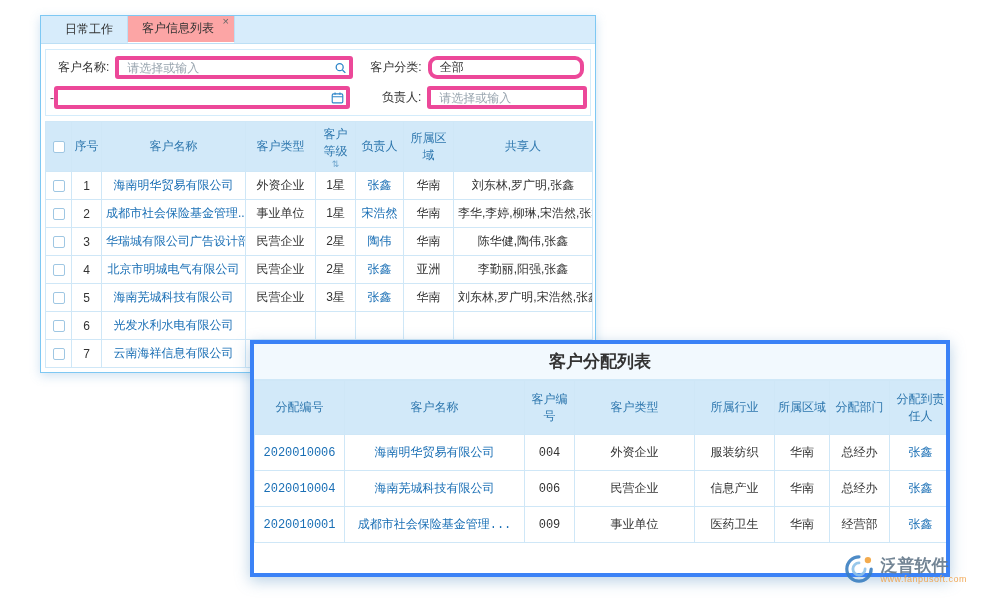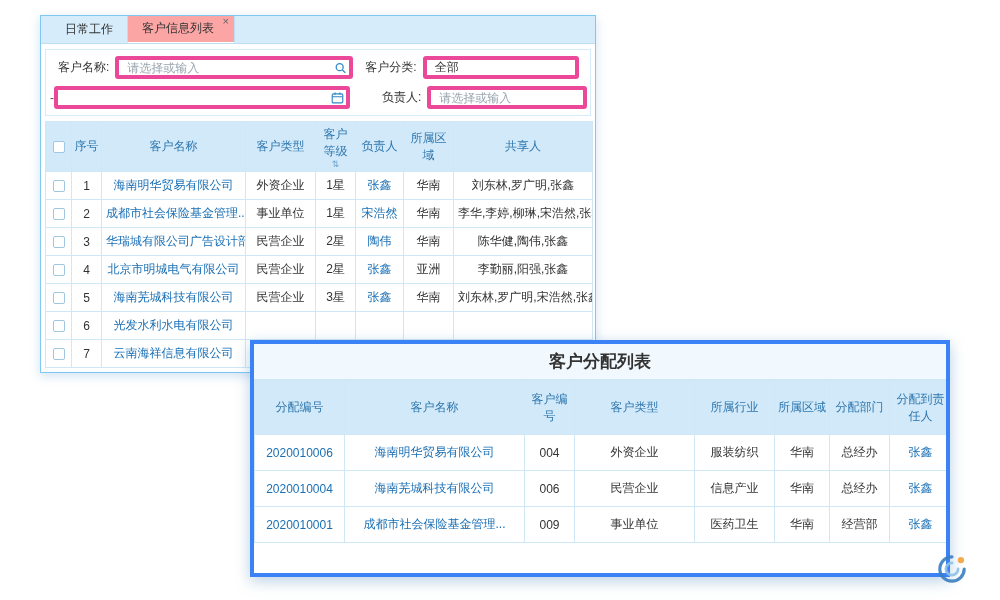--- a/index.html
+++ b/index.html
@@ -48,21 +48,21 @@
         background:#fff; border-radius:2px; vertical-align:middle; cursor:pointer; }
   .sort { display:block; font-size:9px; color:#6fa5cd; line-height:8px; cursor:pointer; }
 
   
   .overlay { position:absolute; left:250px; top:340px; width:700px; height:237px;
              border:4px solid #3b82f6; background:#fff; overflow:hidden;
              box-shadow:0 4px 14px rgba(80,140,190,.40); }
   .overlay-title { height:36px; line-height:36px; text-align:center; font-size:17px;
                    font-weight:bold; color:#333; background:#f2f9fe;
                    border-bottom:1px solid #cfe8f8; }
-  .overlay table { width:698px; margin:0; }
+  .overlay table { width:698px; margin:0;font-family:Liberation Mono, monospace; }
   .overlay thead th { height:54px; }
   .overlay tbody td { height:36px; }
 
   
   .watermark { position:absolute; right:33px; bottom:12px; display:flex;
                align-items:center; gap:6px; opacity:.9; }
   .wm-text { display:flex; flex-direction:column; line-height:1.1; }
   .wm-name { font-size:17px; font-weight:bold; color:#64788a; }
   .wm-url { font-size:9px; color:#f0a24a; letter-spacing:.5px; }
 </style>
@@ -87,23 +87,23 @@
         <span class="flabel" style="margin-left:8px">客户名称:</span>
         <span class="iwrap">
           <input class="txt" style="width: 238px;" placeholder="请选择或输入">
           <span class="icon">
             <svg viewBox="0 0 16 16" width="13" height="13">
                 <circle cx="7" cy="7" r="4.3" fill="none" stroke="#2e86c9" stroke-width="1.6"></circle>
                 <line x1="10.4" y1="10.4" x2="14" y2="14" stroke="#2e86c9" stroke-width="1.6"></line>
               </svg>
           </span>
         </span>
-        <span class="flabel" style="margin-left:12px">客户分类:</span>
-        <span class="iwrap">
-          <input class="txt" style="width: 156px;" value="全部">
+        <span class="flabel" style="margin-left:17px">客户分类:</span>
+        <span class="iwrap">
+          <input class="txt" style="width: 156px; border-radius: 9px;" value="全部">
         </span>
       </div>
       <div class="frow">
         <span class="dash">-</span>
         <span class="iwrap">
           <input class="txt" style="width: 296px;" value="">
           <span class="icon">
             <svg viewBox="0 0 16 16" width="13" height="13">
                 <rect x="1.5" y="3" width="13" height="11" rx="1.5" fill="none" stroke="#2e86c9" stroke-width="1.4"></rect>
                 <line x1="1.5" y1="6.5" x2="14.5" y2="6.5" stroke="#2e86c9" stroke-width="1.4"></line>
@@ -281,15 +281,19 @@
   </div>
 
   <div class="watermark">
     <span>
       <svg viewBox="0 0 32 32" width="30" height="30">
         <path d="M16 3 a13 13 0 1 0 13 13" fill="none" stroke="#3a7fc1" stroke-width="3.4" stroke-linecap="round"></path>
         <path d="M16 9.5 a6.5 6.5 0 1 0 6.5 6.5" fill="none" stroke="#8ec2e8" stroke-width="3" stroke-linecap="round"></path>
         <circle cx="25.5" cy="6.5" r="3.4" fill="#f2a33c"></circle>
       </svg>
     </span>
+    <span class="wm-text">
+      <span class="wm-name">泛普软件</span>
+      <span class="wm-url">www.fanpusoft.com</span>
+    </span>
   </div>
 
 </div>
 
 </body></html>

